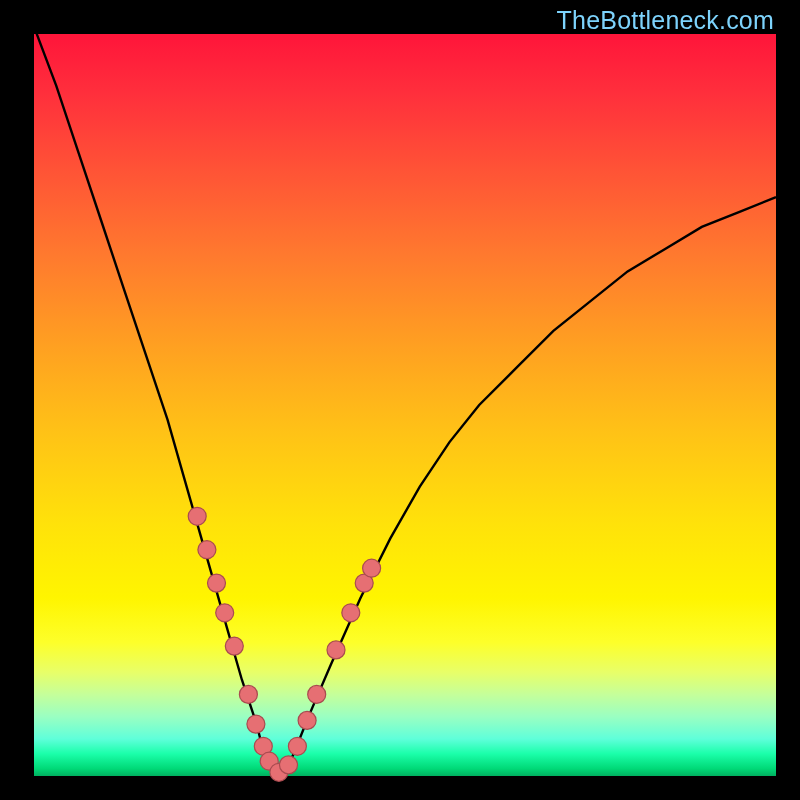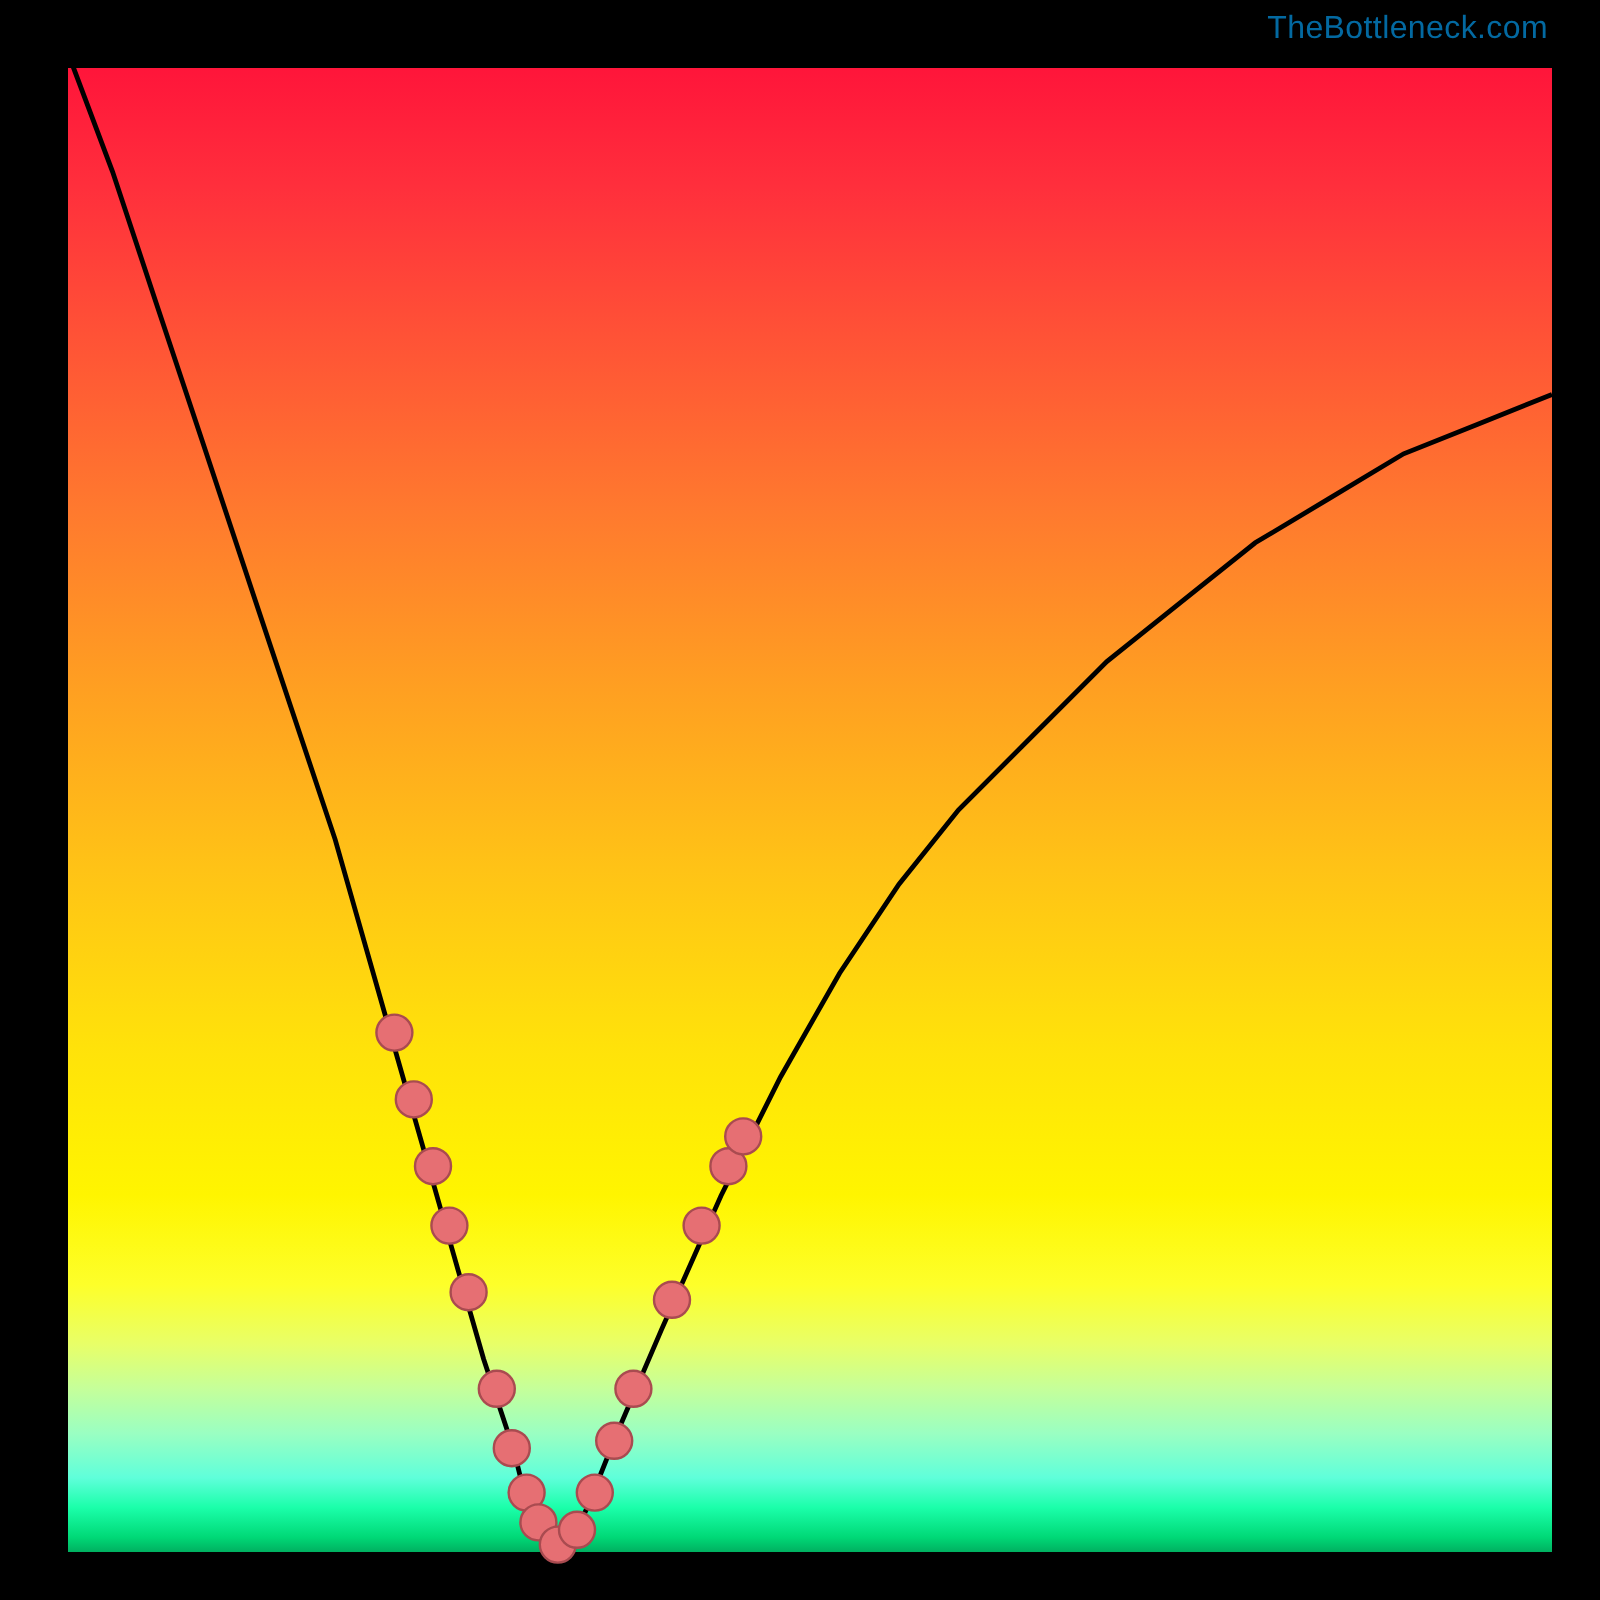--- a/index.html
+++ b/index.html
@@ -15,21 +15,21 @@
     #ffe20a 66%,
     #fff500 76%,
     #fdff2a 82%,
     #e8ff68 86%,
     #c5ff9a 89%,
     #9affc2 92%,
     #5fffda 95%,
     #1bffaa 97%,
     #00d977 99%,
     #00b060 100%)}
-.attr{position:absolute;top:6px;right:26px;color:#0369a1;font-size:16px;font-weight:500;letter-spacing:.2px}
+.attr{position:absolute;top:6px;right:26px;color:#7dd3fc;font-size:25px;font-weight:500;letter-spacing:.2px}
 svg.curve{position:absolute;left:34px;top:34px;width:742px;height:742px;overflow:visible}
 svg .pt{fill:#e66f73;stroke:#a94b50;stroke-width:1.2}
 svg .line{fill:none;stroke:#000;stroke-width:2.4}
 </style>
 </head>
 <body>
 <div class="wrap">
   <div class="plot"></div>
   <div class="attr">TheBottleneck.com</div>
   <svg class="curve" viewBox="0 0 742 742">

